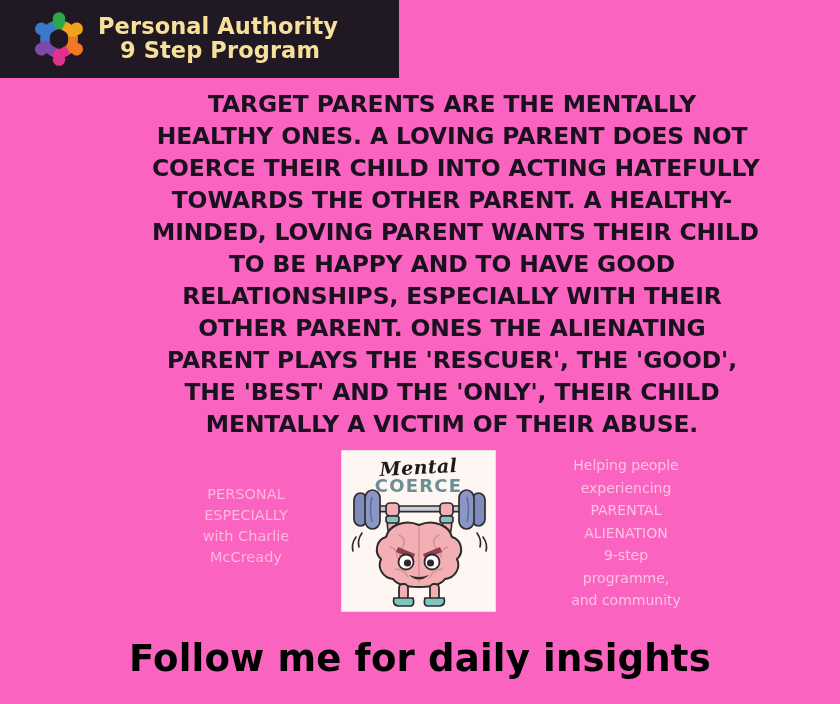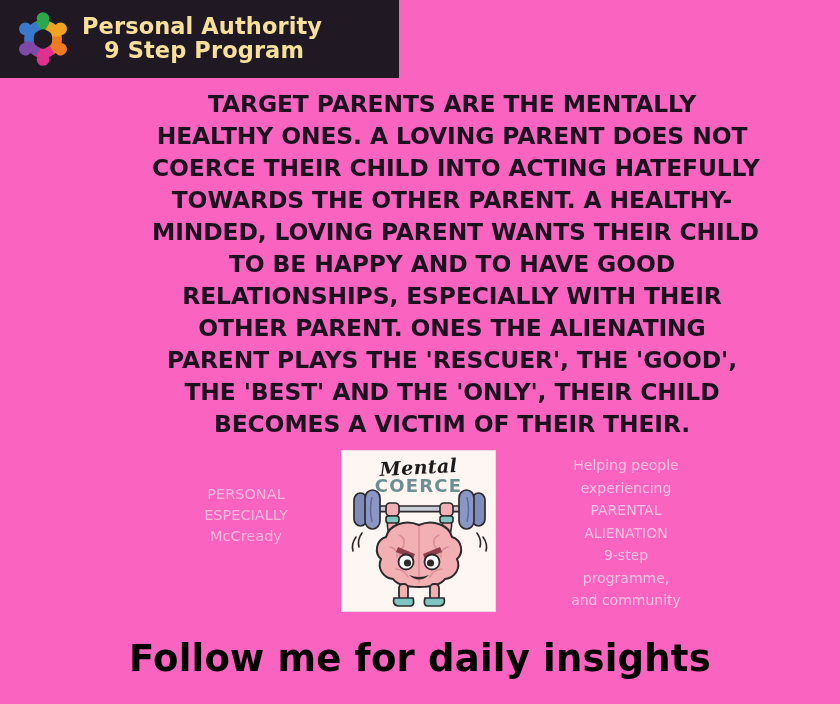--- a/index.html
+++ b/index.html
@@ -28,21 +28,21 @@
   .header-banner {
     position: absolute;
     left: 0;
     top: 0;
     width: 399px;
     height: 78px;
     background: #201823;
     display: flex;
     align-items: center;
     box-sizing: border-box;
-    padding-left: 10px;
+    padding-left: 26px;
   }
 
   .logo-mark {
     position: relative;
     width: 66px;
     height: 66px;
     flex: 0 0 66px;
     margin-right: 6px;
   }
   .logo-mark svg { display: block; width: 66px; height: 66px; }
@@ -236,28 +236,29 @@
     <span class="qline">TARGET PARENTS ARE THE MENTALLY</span>
     <span class="qline">HEALTHY ONES. A LOVING PARENT DOES NOT</span>
     <span class="qline">COERCE THEIR CHILD INTO ACTING HATEFULLY</span>
     <span class="qline">TOWARDS THE OTHER PARENT. A HEALTHY-</span>
     <span class="qline">MINDED, LOVING PARENT WANTS THEIR CHILD</span>
     <span class="qline">TO BE HAPPY AND TO HAVE GOOD</span>
     <span class="qline">RELATIONSHIPS, ESPECIALLY WITH THEIR</span>
     <span class="qline">OTHER PARENT. ONES THE ALIENATING</span>
     <span class="qline">PARENT PLAYS THE 'RESCUER', THE 'GOOD',</span>
     <span class="qline">THE 'BEST' AND THE 'ONLY', THEIR CHILD</span>
-    <span class="qline">BECOMES A VICTIM OF THEIR THEIR.</span>
+    <span class="qline">MENTALLY A VICTIM OF THEIR ABUSE.</span>
   </div>
 
   <div class="mid-row">
 
     <div class="brand-credit">
       <span class="bline">PERSONAL</span>
       <span class="bline">ESPECIALLY</span>
+      <span class="bline">with Charlie</span>
       <span class="bline">McCready</span>
     </div>
 
     <div class="brain-card">
       <div class="card-title">
         <span class="script">Mental</span>
         <span class="blocky">COERCE</span>
       </div>
 
       <svg class="brain-art" viewBox="0 0 155 126" xmlns="http://www.w3.org/2000/svg" aria-hidden="true">

